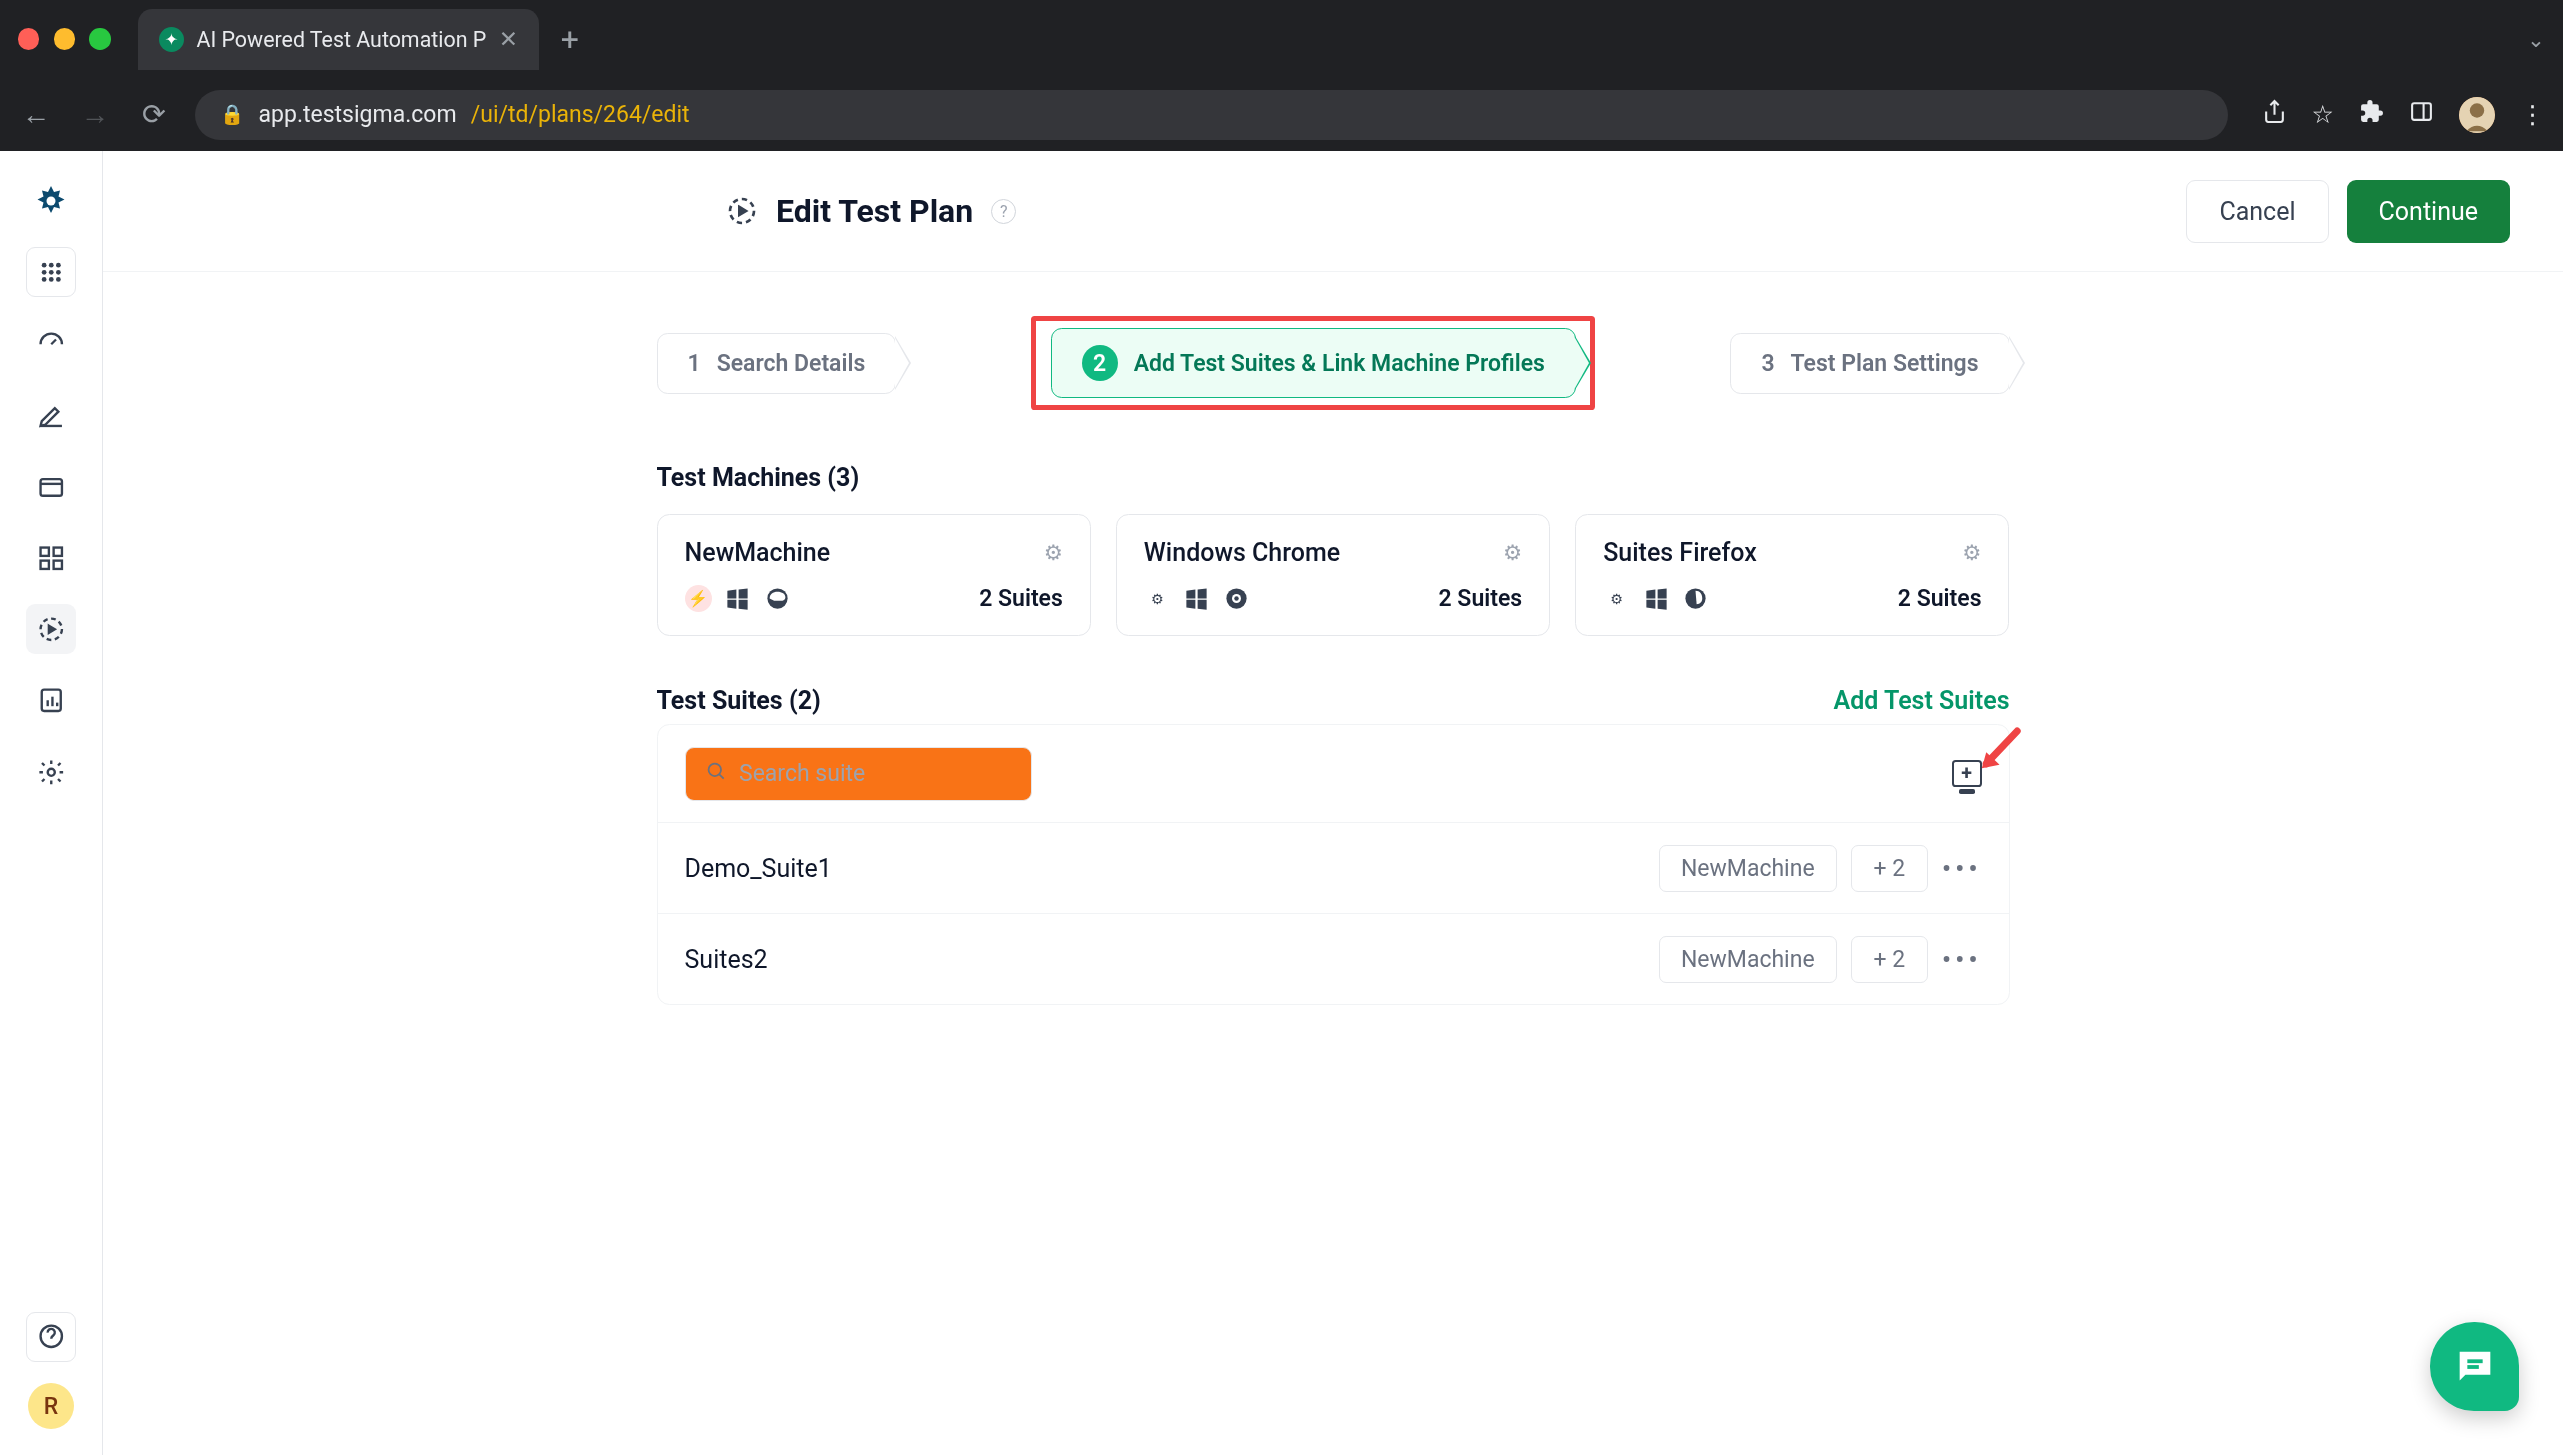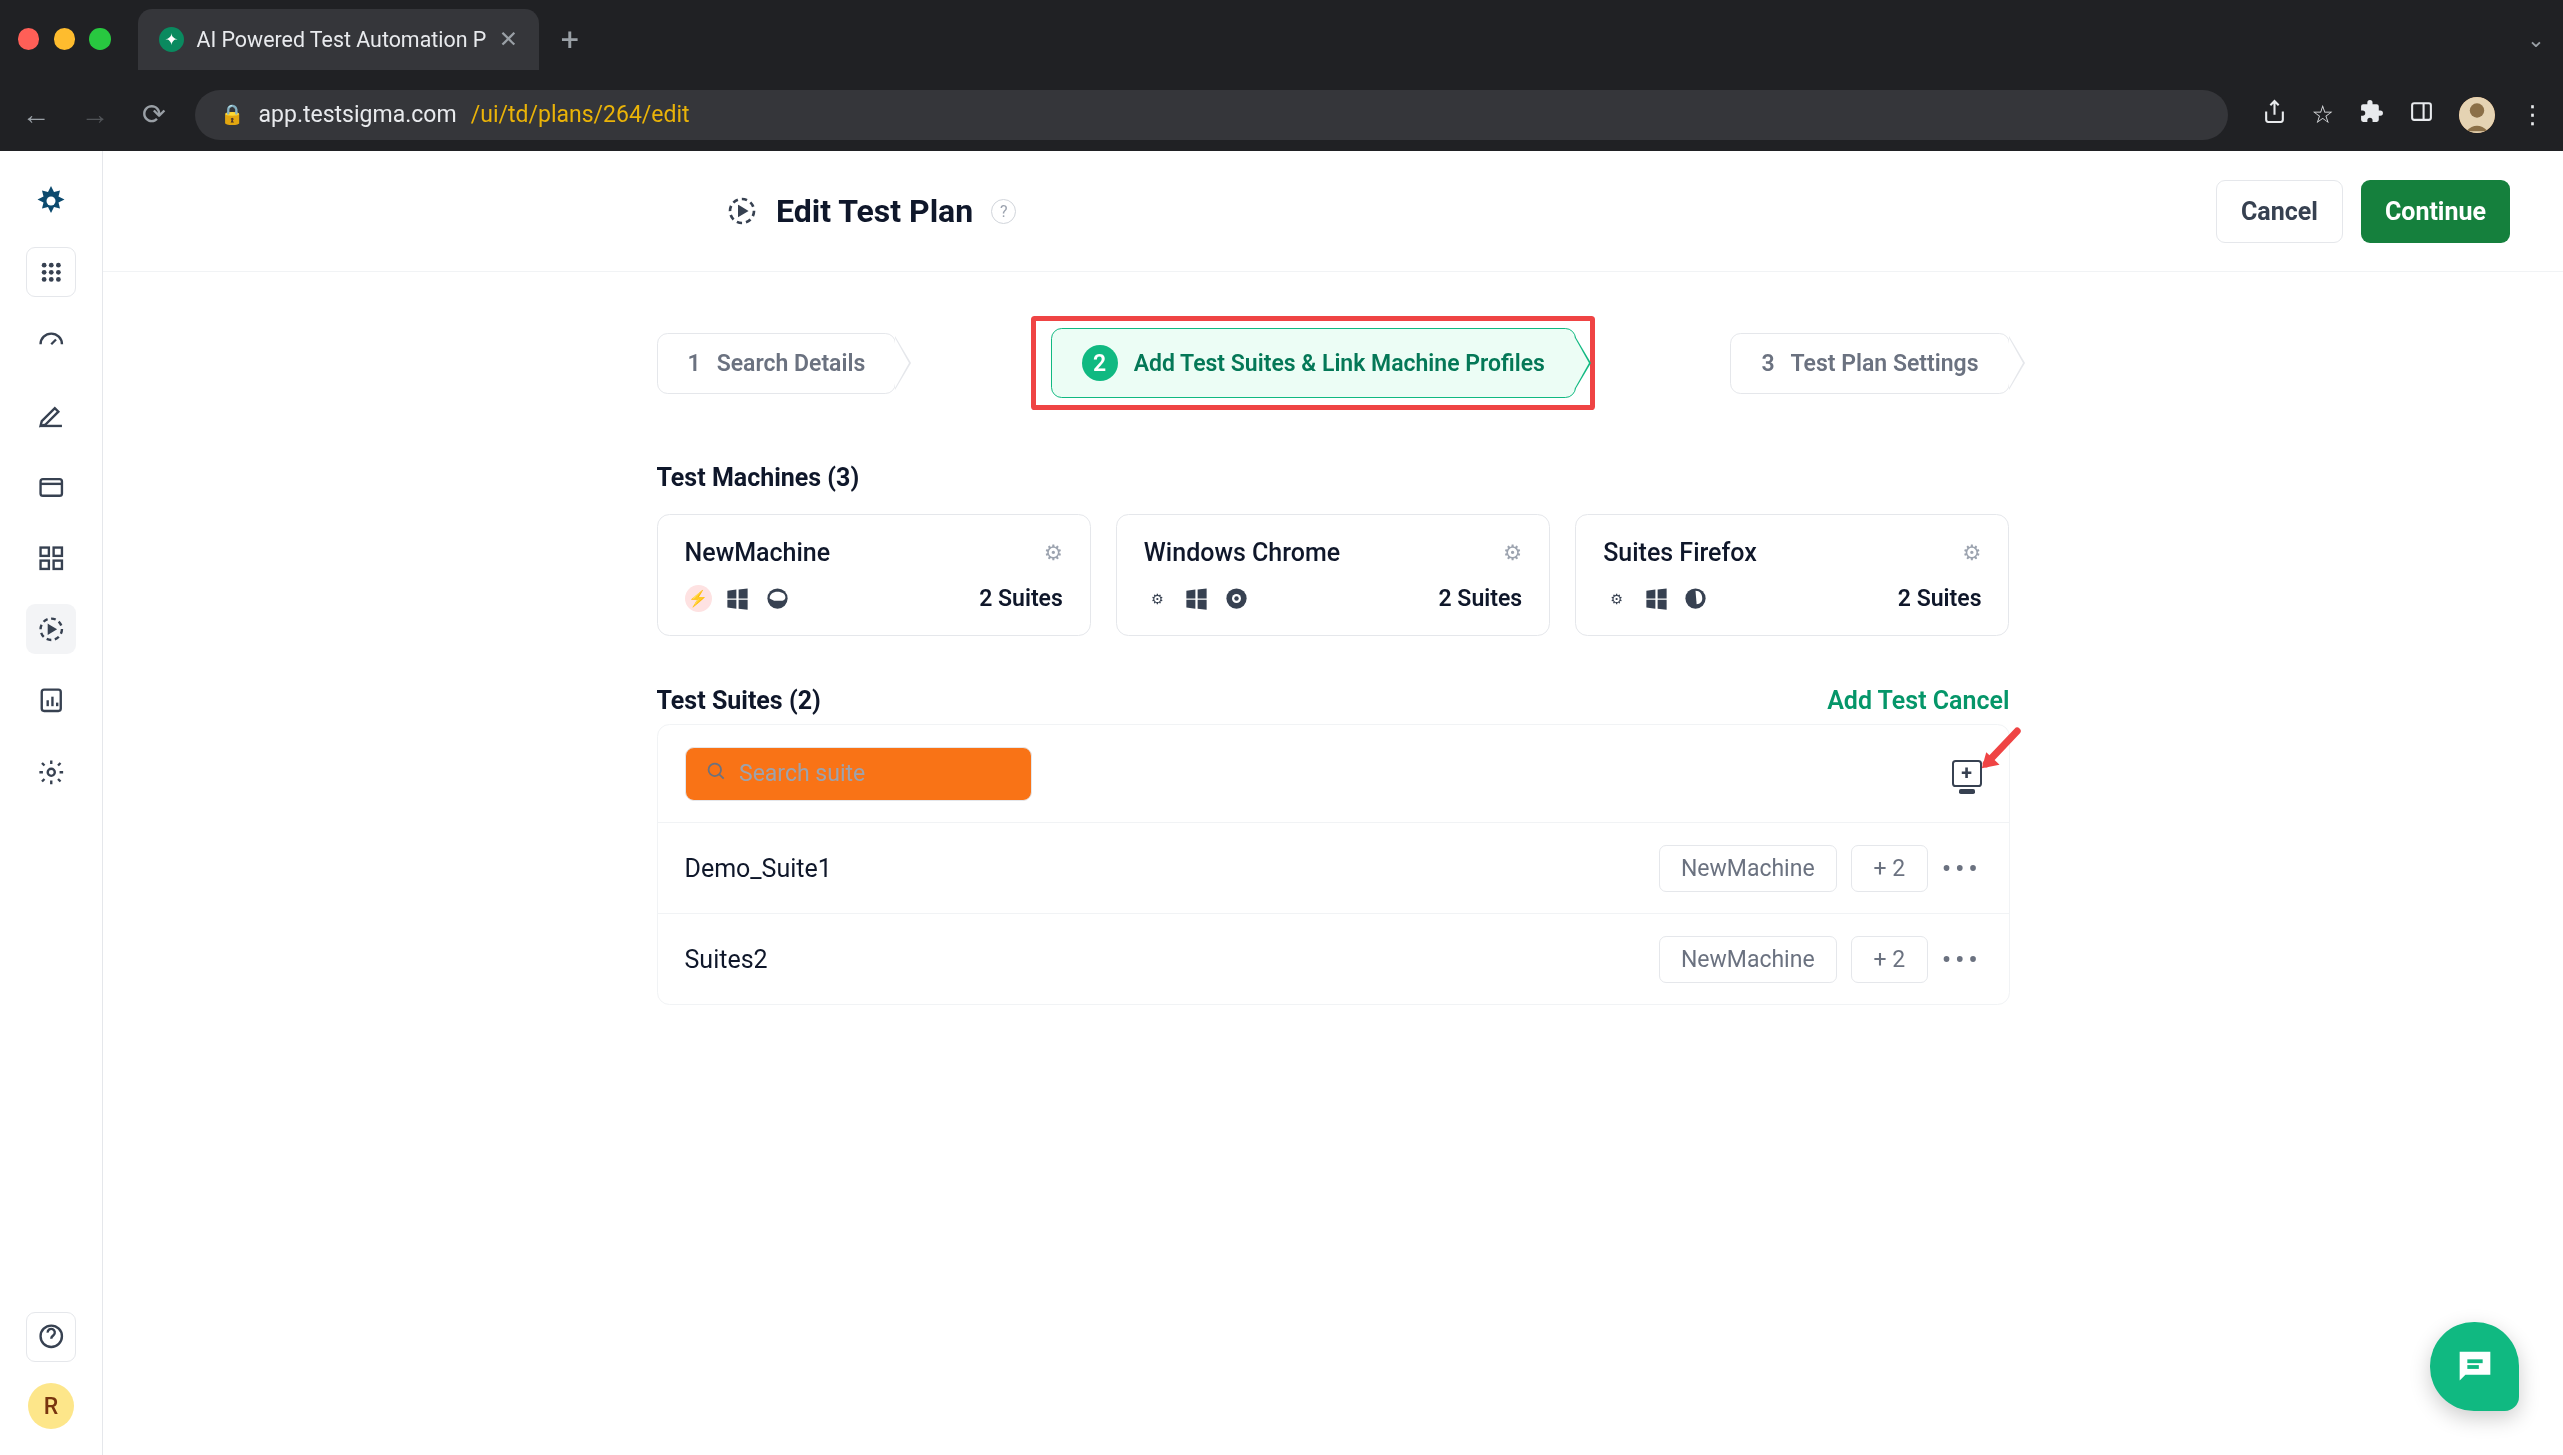--- a/index.html
+++ b/index.html
@@ -38,21 +38,21 @@
 .sidebar-bottom { margin-top: auto; margin-bottom: 27px; display:flex; flex-direction:column; gap:21.4px; align-items:center;}
 .sidebar-avatar { width: 46px; height: 46px; border-radius: 50%; background: #fde68a; display:flex; align-items:center; justify-content:center; font-size:23px; color:#78350f; font-weight:500;}
 
 .main { flex: 1; overflow: auto; }
 .header-row { display: flex; align-items: center; padding: 28.5px 53px 28.5px 0; border-bottom: 0.9px solid #f1f3f5; }
 .header-left { display: flex; align-items: center; gap: 18px; margin-left: 623px;}
 .header-icon { width: 32px; height: 32px; color: #374151; }
 .page-title { font-size: 32px; font-weight: 700; color: #0f172a; }
 .help-icon { width: 25px; height: 25px; color: #9ca3af; border: 1.8px solid #d1d5db; border-radius: 50%; display:flex; align-items:center; justify-content:center; font-size:16px;}
 .header-actions { margin-left: auto; display: flex; gap: 18px; }
-.btn { padding: 16px 24px; border-radius: 9px; font-size: 25px; font-weight: 700; cursor: pointer; border: none; }
+.btn { padding: 16px 32px; border-radius: 9px; font-size: 25px; font-weight: 400; cursor: pointer; border: none; }
 .btn-secondary { background: #fff; border: 1.8px solid #e5e7eb; color: #374151; }
 .btn-primary { background: #15803d; color: #fff; }
 
 .content { max-width: 1353px; margin: 0 auto; padding: 44px 0; }
 
 
 .steps { display: flex; gap: 36px; margin-bottom: 53px; align-items: center; justify-content: space-between;}
 .step { display: flex; align-items: center; gap: 16px; padding: 16px 30px; border: 1.8px solid #e5e7eb; border-radius: 10.7px; background: #fff; position: relative; }
 .step-chevron { position:absolute; right:-16px; top:50%; transform:translateY(-50%); width:0; height:0; border-top: 27px solid transparent; border-bottom: 27px solid transparent; border-left: 16px solid #e5e7eb;}
 .step-chevron::after{content:''; position:absolute; left:-16px; top:-25px; width:0; height:0; border-top:25px solid transparent; border-bottom:25px solid transparent; border-left:14.2px solid #fff;}
@@ -341,21 +341,21 @@
                   </svg>
                 </span>
             </div>
             <span class="suite-count">2 Suites</span>
           </div>
         </div>
       </div>
 
       <div class="suites-header">
         <div class="section-title" style="margin-bottom:0">Test Suites (2)</div>
-        <span class="add-suites-link">Add Test Cancel</span>
+        <span class="add-suites-link">Add Test Suites</span>
       </div>
 
       <div class="suites-box">
         <div class="suites-toolbar">
           <div class="search-box">
             <span class="search-icon">
               <svg width="21.4" height="21.4" viewBox="0 0 24 24" fill="none" stroke="currentColor" stroke-width="2">
                   <circle cx="11" cy="11" r="7"></circle>
                   <line x1="21" y1="21" x2="16" y2="16"></line>
                 </svg>

